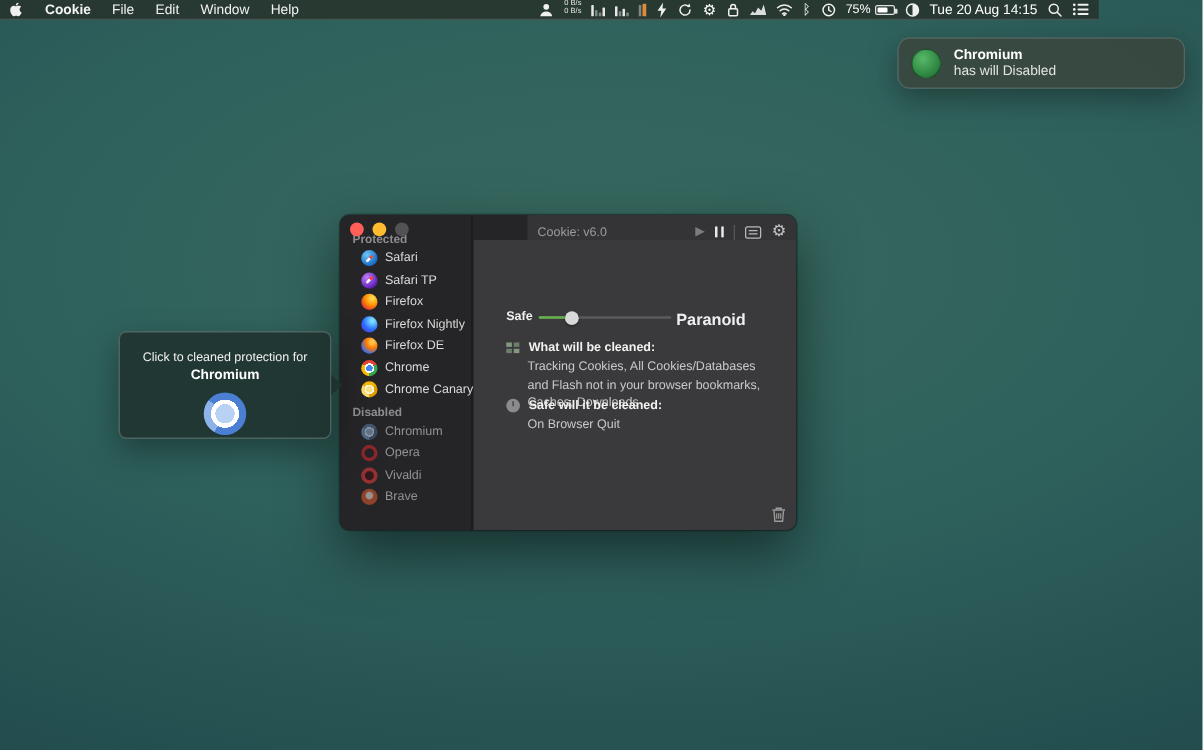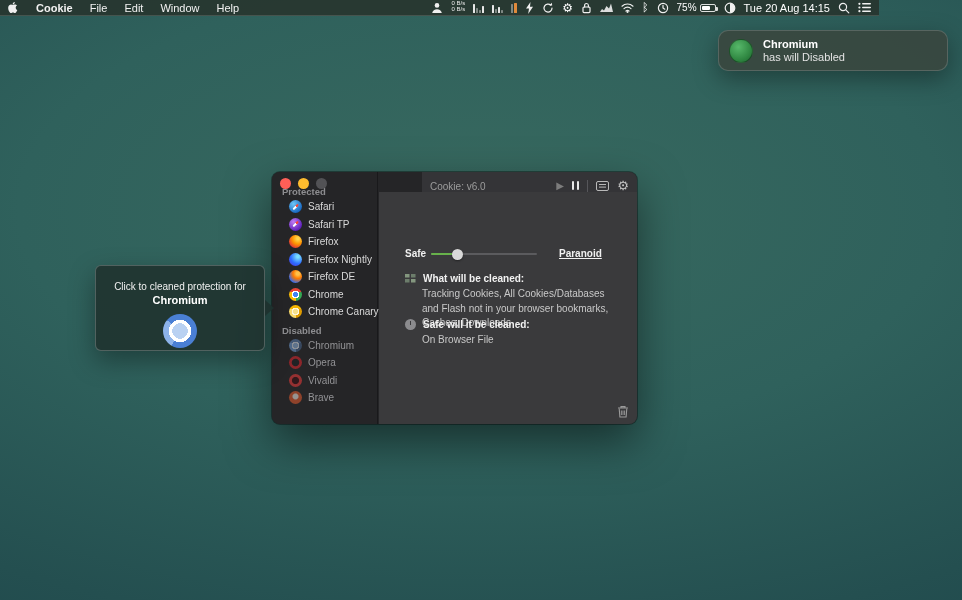--- a/index.html
+++ b/index.html
@@ -131,21 +131,21 @@
   .bicon.vivaldi { background:radial-gradient(circle, #3a0d12 0 34%, #ef3939 44% 100%); }
   .bicon.brave { background:radial-gradient(circle at 50% 42%, #f2eee9 0 24%, #e65a2d 36% 100%); }
 
   .pane { position:absolute; left:107px; top:20px; right:0; bottom:0; background:#3a3a3c; }
   .heading { position:absolute; left:26px; top:30px; font-size:21px; letter-spacing:0.2px; }
   .heading .bold { font-weight:bold; color:#ffffff; }
   .heading .light { font-weight:normal; color:#a9a9a9; margin-left:4px; }
 
   .slider-row { position:absolute; left:0; top:55px; height:14px; width:100%; }
   .slider-left-label { position:absolute; left:26px; top:1px; font-size:10px; font-weight:bold; color:#f0f0f0;text-align:right; }
-  .slider-right-label { position:absolute; left:180px; top:1px; font-size:10px; font-weight:bold; color:#f0f0f0;text-decoration:underline; }
+  .slider-right-label { position:absolute; left:162px; top:1px; font-size:13px; font-weight:bold; color:#f0f0f0; }
   .slider-track { position:absolute; left:52px; top:6px; width:106px; height:2px; background:#5b5b5e; border-radius:1px; }
   .slider-fill { position:absolute; left:0; top:0; height:2px; background:#67b14b; border-radius:1px; }
   .slider-thumb { position:absolute; top:-4.5px; width:11px; height:11px; border-radius:50%; background:#d9d9d9; box-shadow:0 1px 2px rgba(0,0,0,0.4); margin-left:-5.5px; }
 
   .info-section .hdr { display:flex; align-items:center; gap:7px; position:absolute; left:26px; }
   .info-hdr-text { font-size:10px; font-weight:bold; color:#f2f2f2; }
   .info-body { position:absolute; left:43px; width:192px; font-size:10px; line-height:1.45; color:#c9c9c9; }
   .grid-icon { width:11px; height:9px; position:relative; }
   .grid-icon::before { content:''; position:absolute; inset:0;
     background:
@@ -385,21 +385,21 @@
         <span class="info-hdr-text">What will be cleaned:</span>
       </div>
       <div class="info-body" style="top:95px">Tracking Cookies, All Cookies/Databases and Flash not in your browser bookmarks, Caches, Downloads</div>
     </div>
 
     <div class="info-section">
       <div class="hdr" style="top:127px">
         <span class="clock-icon"></span>
         <span class="info-hdr-text">Safe will it be cleaned:</span>
       </div>
-      <div class="info-body" style="top:141px">On Browser File</div>
+      <div class="info-body" style="top:141px">On Browser Quit</div>
     </div>
 
     <div class="trash-btn">
       <svg width="12" height="13" viewBox="0 0 12 13">
         <path d="M1 3h10M4 3V1.6h4V3" stroke="#9a9a9a" stroke-width="1.1" fill="none"></path>
         <path d="M2.2 3.6l.7 8.4h6.2l.7-8.4" stroke="#9a9a9a" stroke-width="1.1" fill="none"></path>
         <path d="M4.4 5.5v4.5M6 5.5v4.5M7.6 5.5v4.5" stroke="#9a9a9a" stroke-width="0.9" fill="none"></path>
       </svg>
     </div>
   </div>

